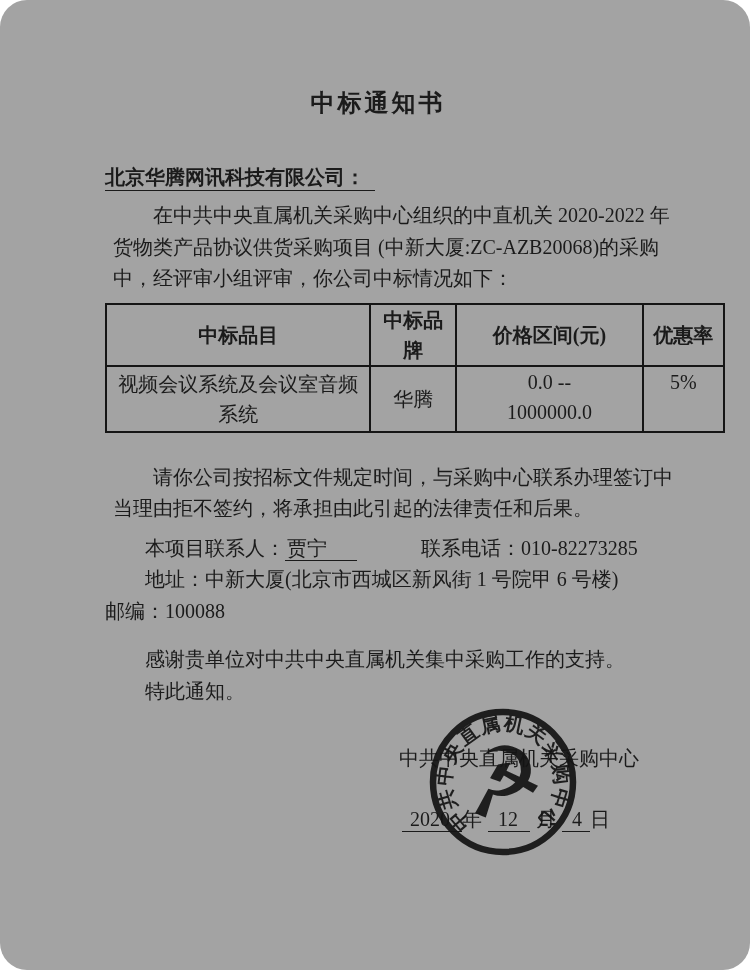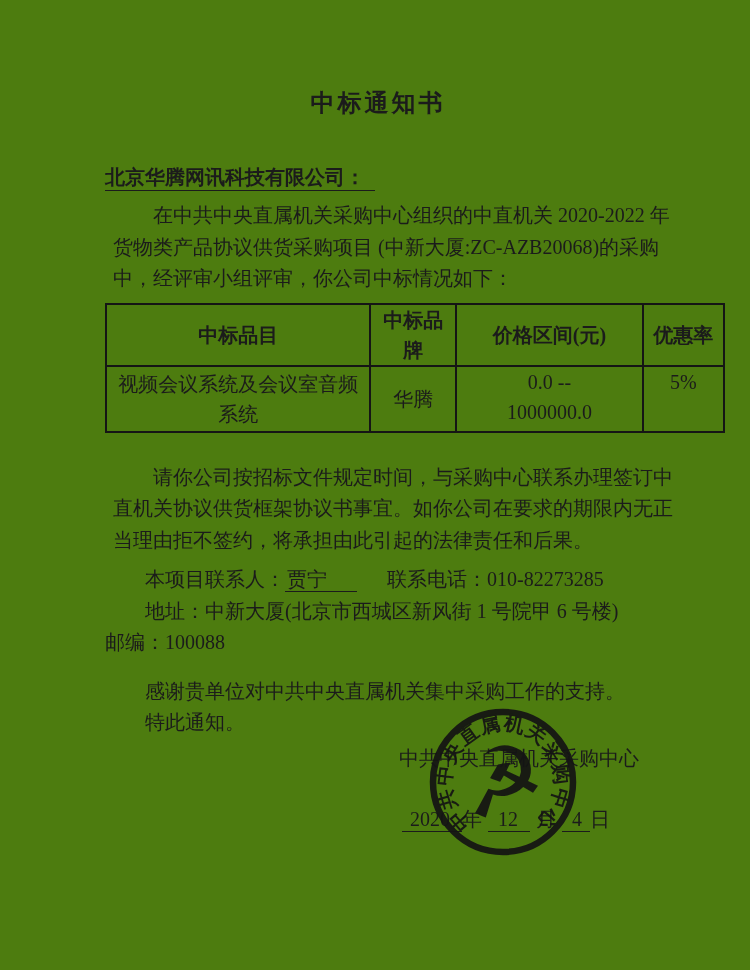--- a/index.html
+++ b/index.html
@@ -6,22 +6,23 @@
   body {
     width:750px; height:970px;
     background:#ffffff;
     font-family:"Liberation Serif","DejaVu Serif",serif;
     color:#1b1b1b;
     -webkit-font-smoothing:antialiased;
   }
   .page {
     position:relative;
     width:750px; height:970px;
-    background:#4d7c0f;
+    background:#a3a3a3;
     overflow:hidden;
+    border-radius:27px;
   }
   .content {
     position:absolute;
     left:105px; top:0;
     width:546px;
     font-size:20px;
     line-height:31.5px;
   }
   .title {
     margin:86px 0 0 0;
@@ -63,21 +64,21 @@
   td.cell-price, td.cell-discount { vertical-align:top; padding-top:4px; }
   .c1 { width:231px; } .c2 { width:75px; } .c3 { width:163px; } .c4 { width:71px; }
 
   .p-instr { margin-top:29px; }
 
   .contact-line { white-space:nowrap; }
   .u-name {
     border-bottom:1.6px solid #1b1b1b;
     padding:0 30px 1px 2px;
   }
-  .phone-group { margin-left:30px; }
+  .phone-group { margin-left:64px; }
 
   .thanks { margin-top:17px; }
 
   .signer {
     position:absolute;
     left:399px; top:743px;
     font-size:20px; line-height:31px;
     white-space:nowrap;
   }
   .date-line {
@@ -145,21 +146,20 @@
             <div>0.0 --</div>
             <div>1000000.0</div>
           </td>
           <td class="cell-discount">5%</td>
         </tr>
       </tbody>
     </table>
 
     <div class="para p-instr">
       <div class="line indent">请你公司按招标文件规定时间，与采购中心联系办理签订中</div>
-      <div class="line">直机关协议供货框架协议书事宜。如你公司在要求的期限内无正</div>
       <div class="line">当理由拒不签约，将承担由此引起的法律责任和后果。</div>
     </div>
 
     <div class="contact-line indent">
       <span>本项目联系人：</span><span class="u-name">贾宁</span><span class="phone-group"><span>联系电话：</span><span>010-82273285</span></span>
     </div>
 
     <div class="line indent">地址：中新大厦(北京市西城区新风街 1 号院甲 6 号楼)</div>
     <div class="line">邮编：100088</div>
 

